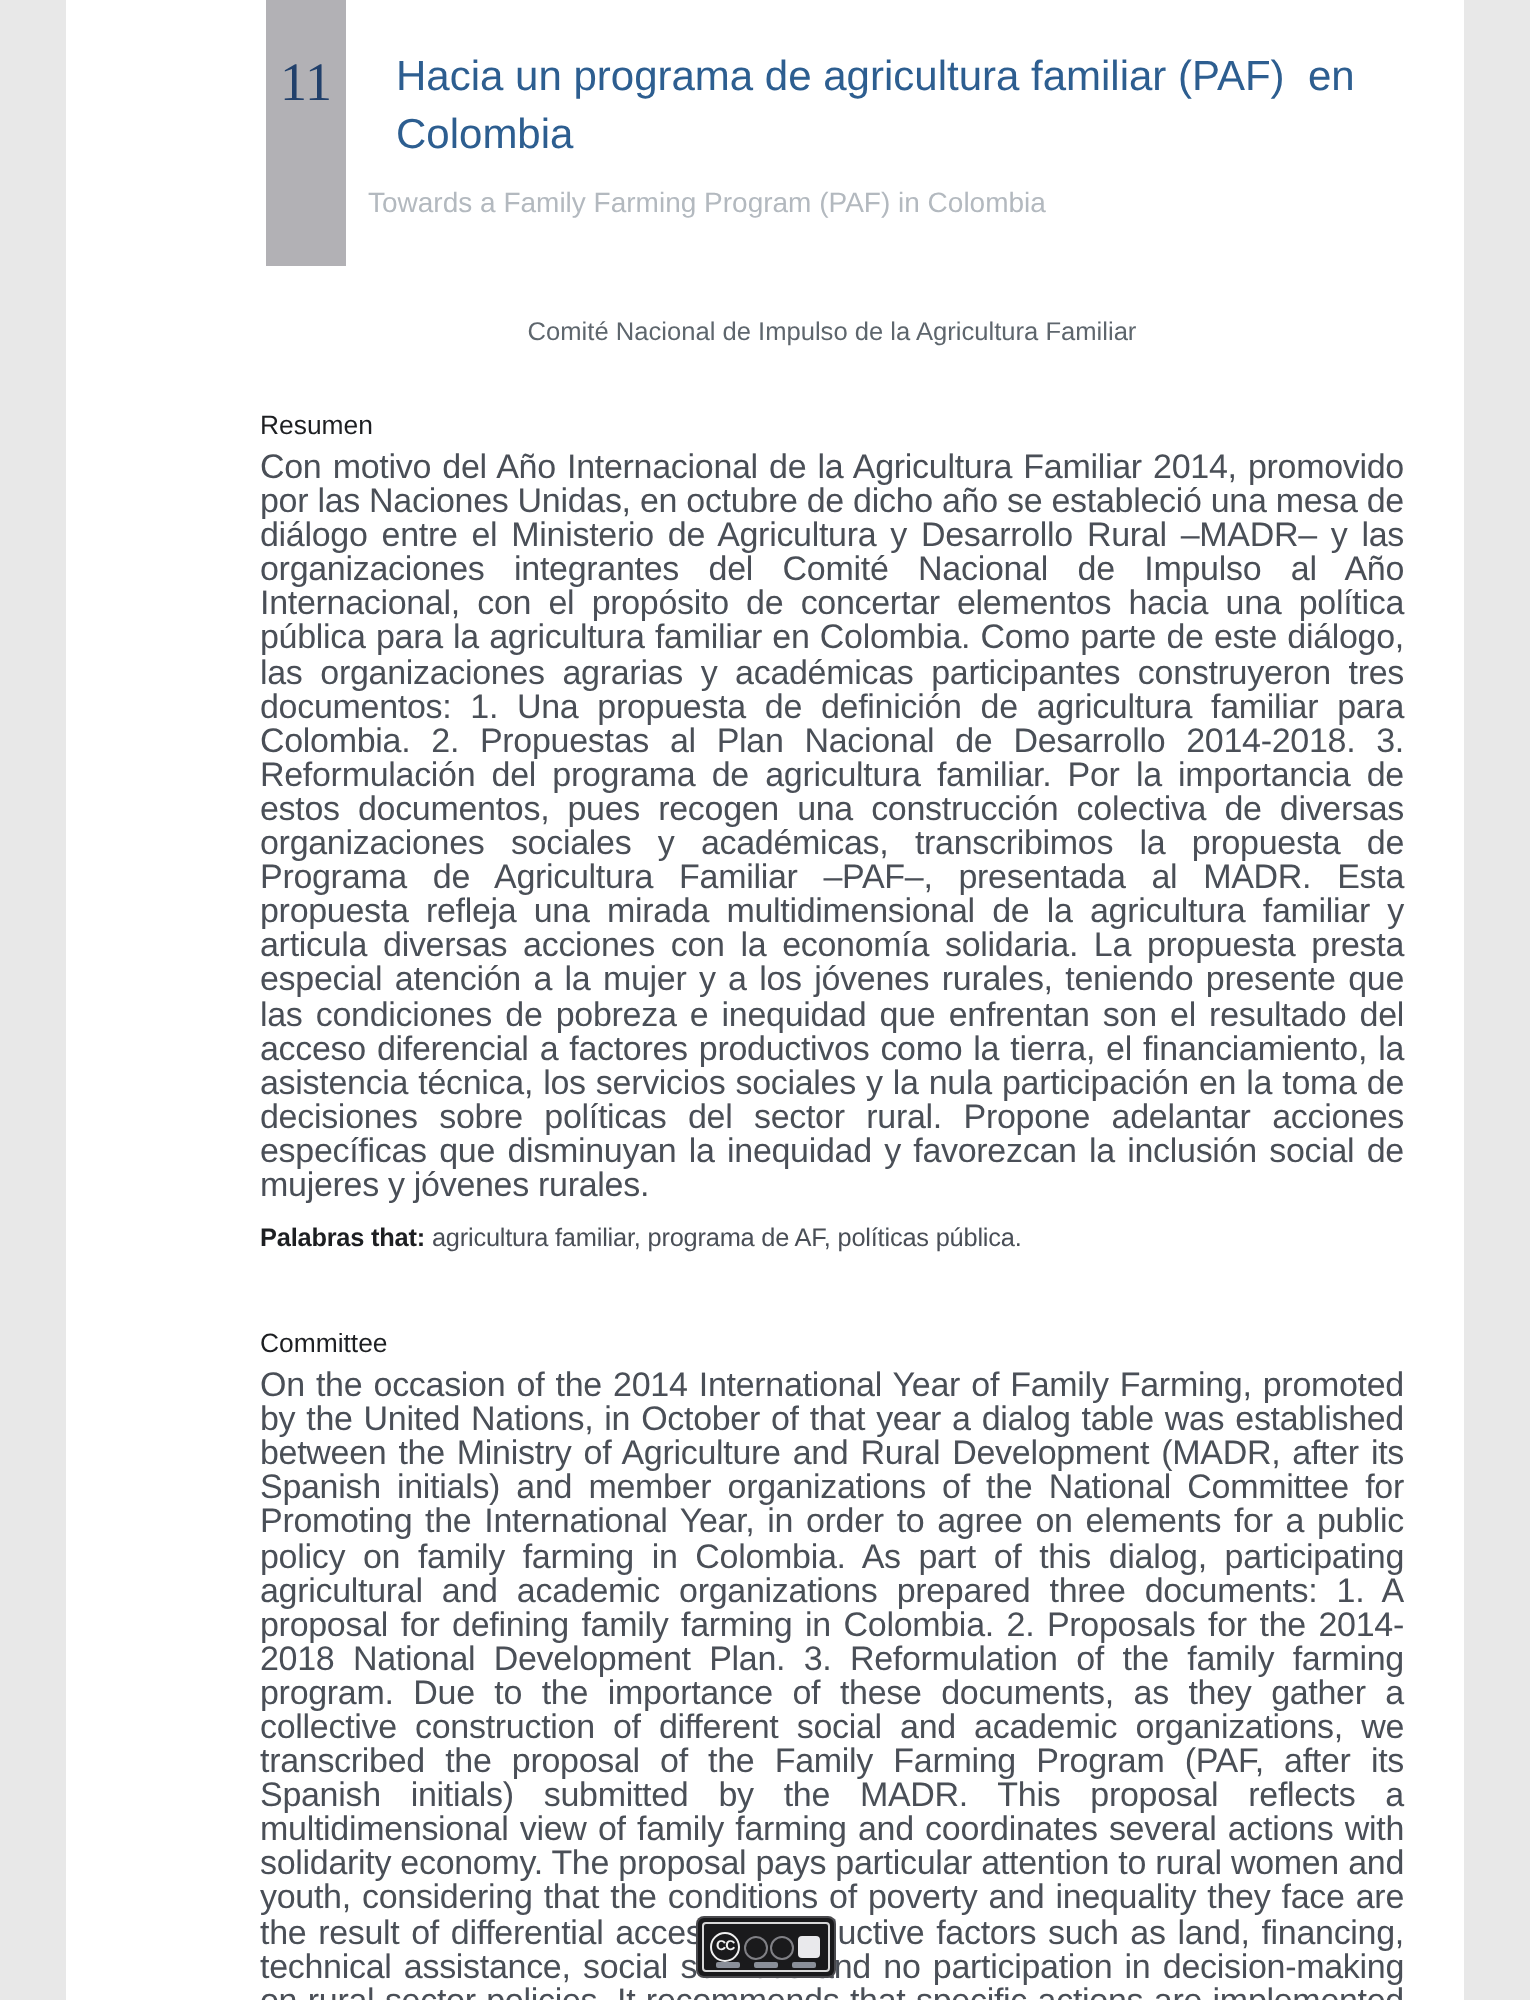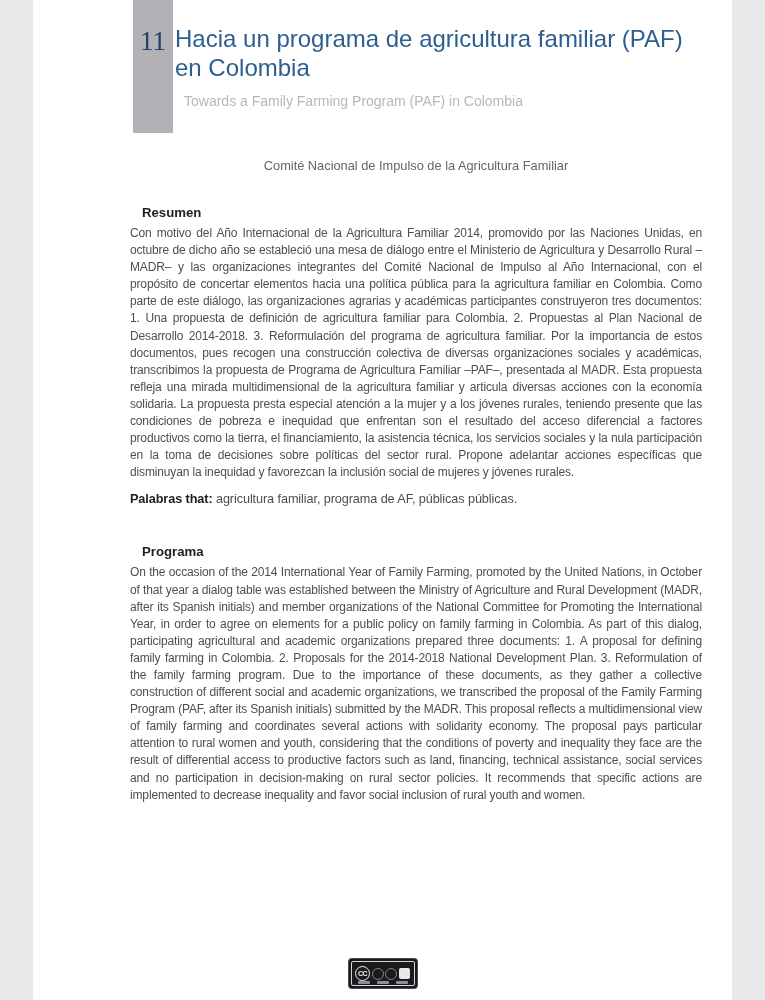--- a/index.html
+++ b/index.html
@@ -12,39 +12,39 @@
   .chapter-bar {
     position:absolute; left:100px; top:0; width:40px; height:133px;
     background:#b2b1b5;
   }
   .chapter-num {
     position:absolute; left:100px; top:26px; width:40px; text-align:center;
     font-family:"Liberation Serif", serif; font-size:27px; color:#21406b;
   }
   
   .title {
-    position:absolute; left:142px; top:24px; width:515px;
-    font-size:24px; line-height:29px; color:#2d5e90; white-space:pre-wrap;
+    position:absolute; left:165px; top:24px; width:515px;
+    font-size:21px; line-height:29px; color:#2d5e90; white-space:pre-wrap;
   }
   .subtitle {
     position:absolute; left:151px; top:93px; width:515px;
     font-size:14px; color:#b3b9bf;
   }
   
   .content {
     position:absolute; left:97px; top:158px; width:572px;
   }
   .author {
     text-align:center; font-size:12.8px; color:#5e666d; margin:0 0 32px 0;
   }
   .sec-heading {
-    font-size:13.2px; font-weight:bold; color:#1d1f22; margin:0 0 5px 12px;
+    font-size:13.2px; font-weight:normal; color:#1d1f22; margin:0 0 5px 0;
   }
   .body-par {
-    font-size:12px; line-height:17.1px; text-align:justify;
+    font-size:17px; line-height:17.1px; text-align:justify;
     color:#4a4f57; margin:0 0 11px 0; letter-spacing:-0.15px;
     hyphens:auto; -webkit-hyphens:auto;
   }
   .kw-line {
     font-size:12.7px; color:#4a4f57; margin:0; letter-spacing:-0.1px;
   }
   .kw-label { font-weight:bold; color:#1d1f22; }
   .abstract-block { margin-top:38px; }
   
   .cc-badge {
@@ -87,25 +87,25 @@
   <h1 class="title" style="margin:0; font-weight:normal;">Hacia un programa de agricultura familiar (PAF)  en Colombia</h1>
   <h2 class="subtitle" style="margin:0; font-weight:normal;">Towards a Family Farming Program (PAF) in Colombia</h2>
 
   <div class="content">
 
     <p class="author">Comité Nacional de Impulso de la Agricultura Familiar</p>
 
     <div lang="es">
       <p class="sec-heading">Resumen</p>
       <p class="body-par">Con motivo del Año Internacional de la Agricultura Familiar 2014, promovido por las Naciones Unidas, en octubre de dicho año se estableció una mesa de diálogo entre el Ministerio de Agricultura y Desarrollo Rural –MADR– y las organizaciones integrantes del Comité Nacional de Impulso al Año Internacional, con el propósito de concertar elementos hacia una política pública para la agricultura familiar en Colombia. Como parte de este diálogo, las organizaciones agrarias y académicas participantes construyeron tres documentos: 1. Una propuesta de definición de agricultura familiar para Colombia. 2. Propuestas al Plan Nacional de Desarrollo 2014-2018. 3. Reformulación del programa de agricultura familiar. Por la importancia de estos documentos, pues recogen una construcción colectiva de diversas organizaciones sociales y académicas, transcribimos la propuesta de Programa de Agricultura Familiar –PAF–, presentada al MADR. Esta propuesta refleja una mirada multidimensional de la agricultura familiar y articula diversas acciones con la economía solidaria. La propuesta presta especial atención a la mujer y a los jóvenes rurales, teniendo presente que las condiciones de pobreza e inequidad que enfrentan son el resultado del acceso diferencial a factores productivos como la tierra, el financiamiento, la asistencia técnica, los servicios sociales y la nula participación en la toma de decisiones sobre políticas del sector rural. Propone adelantar acciones específicas que disminuyan la inequidad y favorezcan la inclusión social de mujeres y jóvenes rurales.</p>
-      <p class="kw-line"><span class="kw-label">Palabras that:</span><span> agricultura familiar, programa de AF, públicas públicas.</span></p>
+      <p class="kw-line"><span class="kw-label">Palabras that:</span><span> agricultura familiar, programa de AF, políticas pública.</span></p>
     </div>
 
     <div class="abstract-block" lang="en">
-      <p class="sec-heading">Programa</p>
+      <p class="sec-heading">Committee</p>
       <p class="body-par">On the occasion of the 2014 International Year of Family Farming, promoted by the United Nations, in October of that year a dialog table was established between the Ministry of Agriculture and Rural Development (MADR, after its Spanish initials) and member organizations of the National Committee for Promoting the International Year, in order to agree on elements for a public policy on family farming in Colombia.  As part of this dialog, participating agricultural and academic organizations prepared three documents: 1. A proposal for defining family farming in Colombia. 2. Proposals for the 2014-2018 National Development Plan. 3. Reformulation of the family farming program. Due to the importance of these documents, as they gather a collective construction of different social and academic organizations, we transcribed the proposal of the Family Farming Program (PAF, after its Spanish initials) submitted by the MADR. This proposal reflects a multidimensional view of family farming and coordinates several actions with solidarity economy. The proposal pays particular attention to rural women and youth, considering that the conditions of poverty and inequality they face are the result of differential access to productive factors such as land, financing, technical assistance, social services and no participation in decision-making on rural sector policies. It recommends that specific actions are implemented to decrease inequality and favor social inclusion of rural youth and women.</p>
     </div>
 
   </div>
 
   <div class="cc-badge">
     <div class="cc-badge-inner">
       <span class="cc-circle">CC</span>
       <span class="cc-glyph"></span>
       <span class="cc-glyph"></span>

